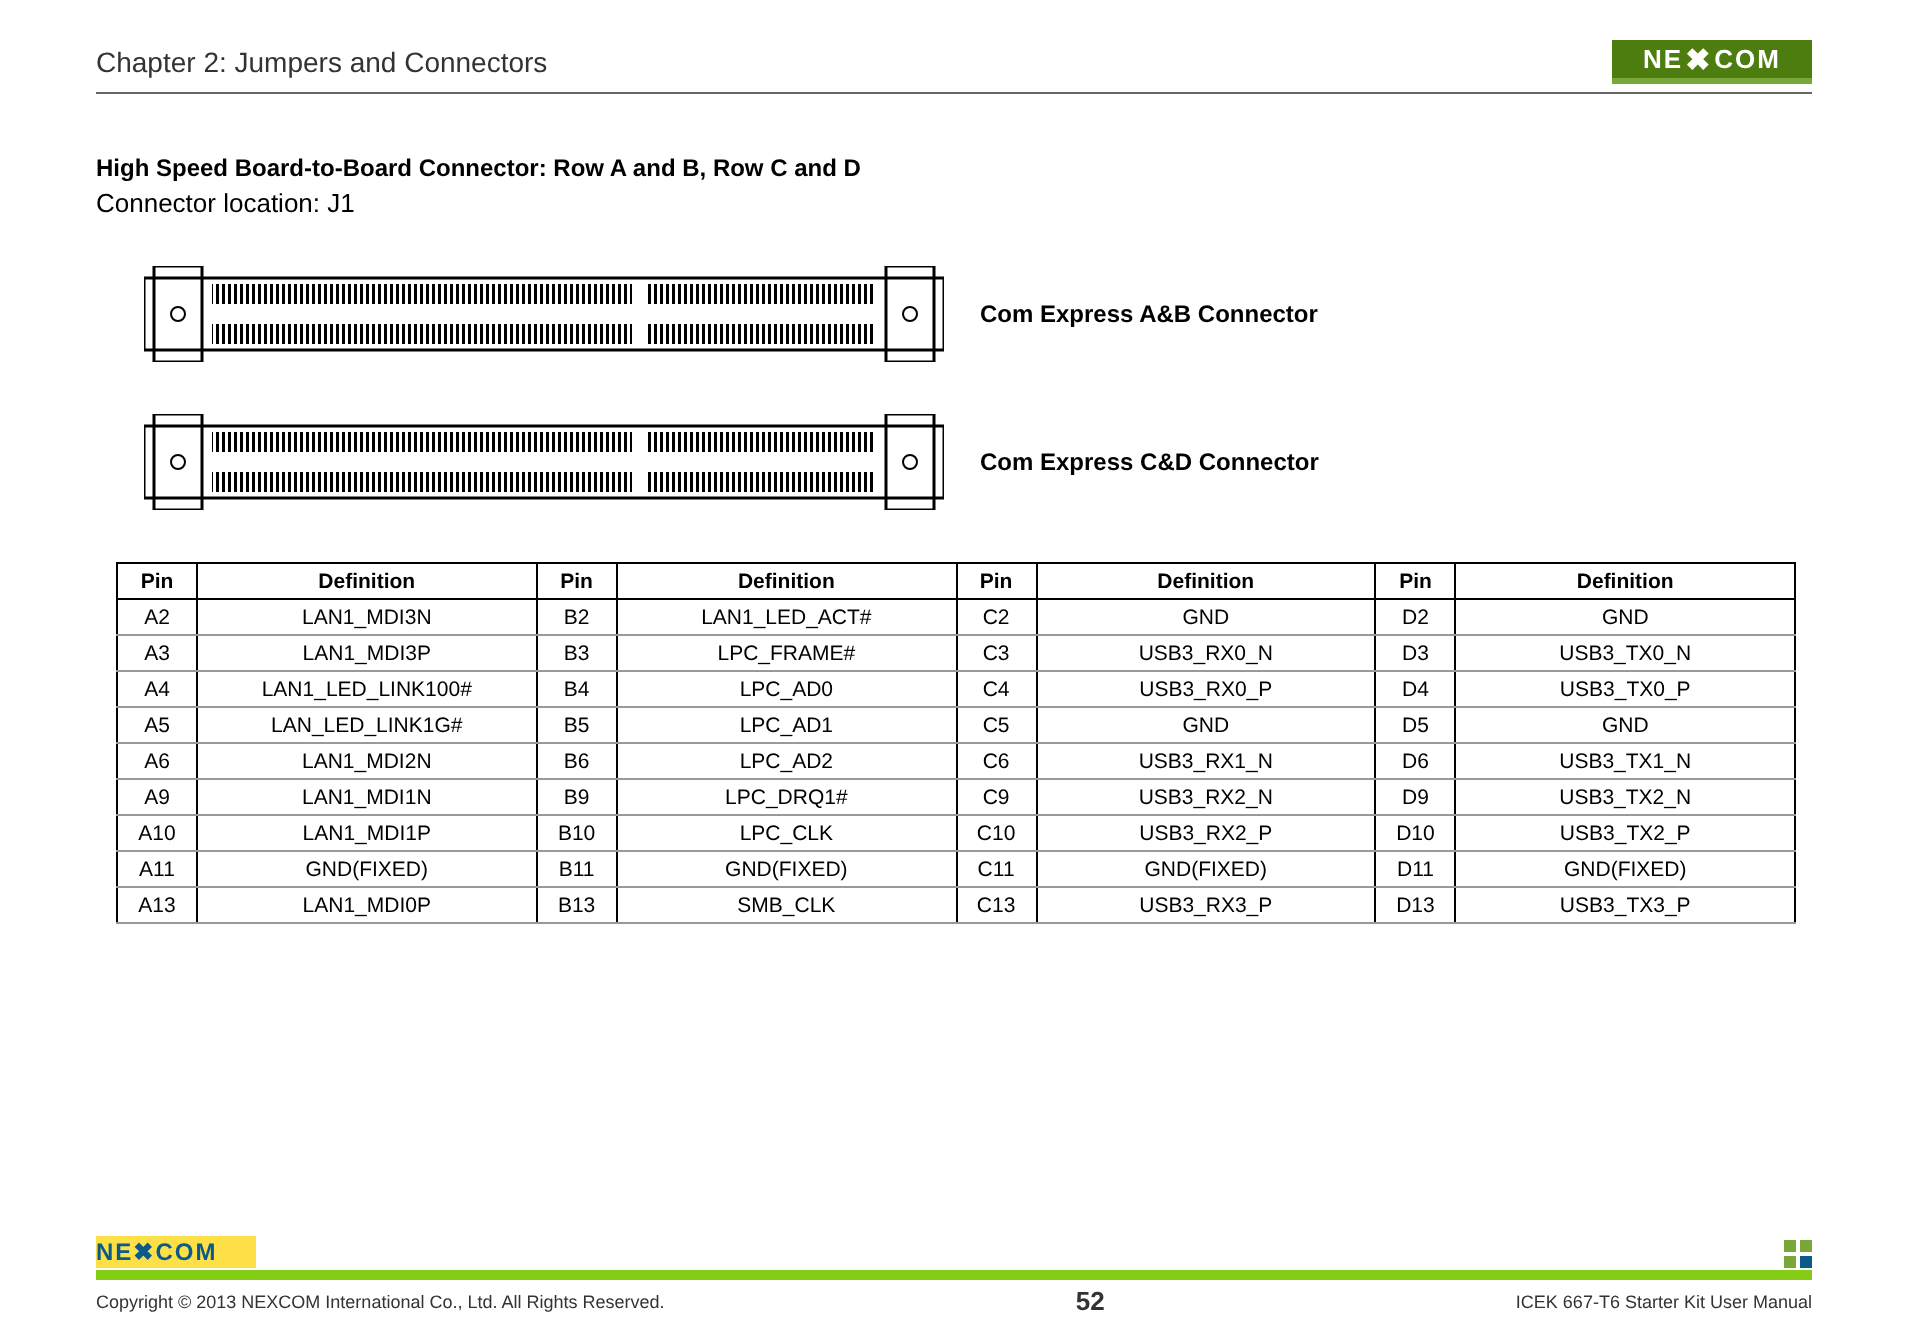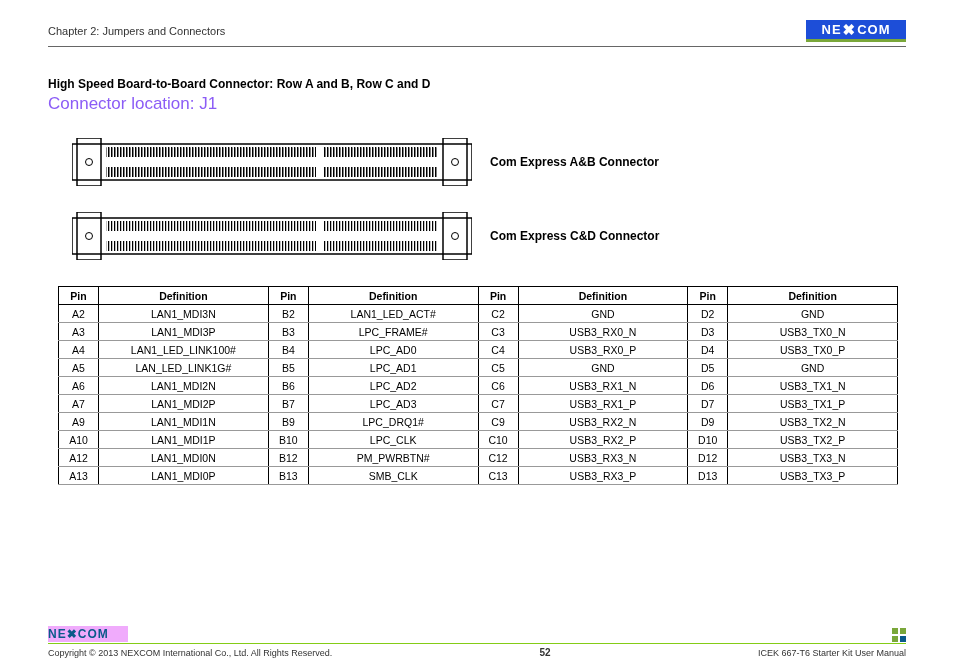--- a/index.html
+++ b/index.html
@@ -13,43 +13,43 @@
     padding: 20px 48px 0 48px;
   }
   .header-row {
     display: flex;
     justify-content: space-between;
     align-items: center;
     border-bottom: 1px solid #666;
     padding-bottom: 4px;
     margin-bottom: 30px;
   }
-  .chapter-text { font-size: 11px; color: #333; }
+  .chapter-text { font-size: 14px; color: #333; }
   .logo-top {
     width: 100px;
     height: 22px;
-    background: #1d4ed8;
+    background: #4d7c0f;
     display: flex;
     align-items: center;
     justify-content: center;
     color: #fff;
     font-weight: bold;
     font-size: 13px;
     letter-spacing: 1px;
     border-bottom: 3px solid #7aa73a;
   }
   .logo-top .x { color:#fff; font-size:15px; margin:0 1px;}
   h1.title {
     font-size: 12px;
     font-weight: bold;
     margin-bottom: 3px;
   }
   .subtitle {
-    font-size: 17px;
-    color: #8b5cf6;
+    font-size: 13px;
+    color: #000000;
     margin-bottom: 24px;
   }
   .connector-block {
     display: flex;
     align-items: center;
     margin-bottom: 26px;
     padding-left: 24px;
   }
   .connector-svg { flex-shrink: 0; }
   .connector-label {
@@ -80,53 +80,53 @@
   }
   table.pin-table .pin-col { width: 40px; }
   table.pin-table .def-col { width: 170px; }
   .footer {
     position: absolute;
     left: 48px;
     right: 48px;
     bottom: 14px;
   }
   .footer-line {
-    border-top: 1px solid #84cc16;
+    border-top: 5px solid #84cc16;
     display: flex;
     justify-content: space-between;
     align-items: center;
     padding-top: 3px;
     font-size: 9px;
     color: #333;
   }
   .footer-logo-row {
     display: flex;
     justify-content: space-between;
     align-items: flex-end;
     margin-bottom: 1px;
   }
   .logo-bottom {
     width: 80px;
     height: 16px;
-    background: #f0abfc;
+    background: #fde047;
     color: #0a5a8a;
     font-weight: bold;
     font-size: 12px;
     letter-spacing: 1px;
     display:flex;
     align-items:center;
   }
   .page-green {
     width: 14px; height: 14px;
     position: relative;
   }
   .page-green .sq { position:absolute; width:6px; height:6px; background:#7aa73a;}
   .page-num {
     font-weight: bold;
-    font-size: 10px;
+    font-size: 13px;
   }
 </style>
 </head>
 <body>
 
 <div class="header-row">
   <span class="chapter-text">Chapter 2: Jumpers and Connectors</span>
   <div class="logo-top">
     <span>NE</span>
       <span class="x">✖</span>
@@ -244,58 +244,48 @@
           <td>A6</td>
           <td>LAN1_MDI2N</td>
           <td>B6</td>
           <td>LPC_AD2</td>
           <td>C6</td>
           <td>USB3_RX1_N</td>
           <td>D6</td>
           <td>USB3_TX1_N</td>
         </tr>
         <tr>
-          <td>A7</td>
-          <td>LAN1_MDI2P</td>
-          <td>B7</td>
-          <td>LPC_AD3</td>
-          <td>C7</td>
-          <td>USB3_RX1_P</td>
-          <td>D7</td>
-          <td>USB3_TX1_P</td>
-        </tr>
-        <tr>
           <td>A9</td>
           <td>LAN1_MDI1N</td>
           <td>B9</td>
           <td>LPC_DRQ1#</td>
           <td>C9</td>
           <td>USB3_RX2_N</td>
           <td>D9</td>
           <td>USB3_TX2_N</td>
         </tr>
         <tr>
           <td>A10</td>
           <td>LAN1_MDI1P</td>
           <td>B10</td>
           <td>LPC_CLK</td>
           <td>C10</td>
           <td>USB3_RX2_P</td>
           <td>D10</td>
           <td>USB3_TX2_P</td>
         </tr>
         <tr>
-          <td>A12</td>
-          <td>LAN1_MDI0N</td>
-          <td>B12</td>
-          <td>PM_PWRBTN#</td>
-          <td>C12</td>
-          <td>USB3_RX3_N</td>
-          <td>D12</td>
-          <td>USB3_TX3_N</td>
+          <td>A11</td>
+          <td>GND(FIXED)</td>
+          <td>B11</td>
+          <td>GND(FIXED)</td>
+          <td>C11</td>
+          <td>GND(FIXED)</td>
+          <td>D11</td>
+          <td>GND(FIXED)</td>
         </tr>
         <tr>
           <td>A13</td>
           <td>LAN1_MDI0P</td>
           <td>B13</td>
           <td>SMB_CLK</td>
           <td>C13</td>
           <td>USB3_RX3_P</td>
           <td>D13</td>
           <td>USB3_TX3_P</td>

